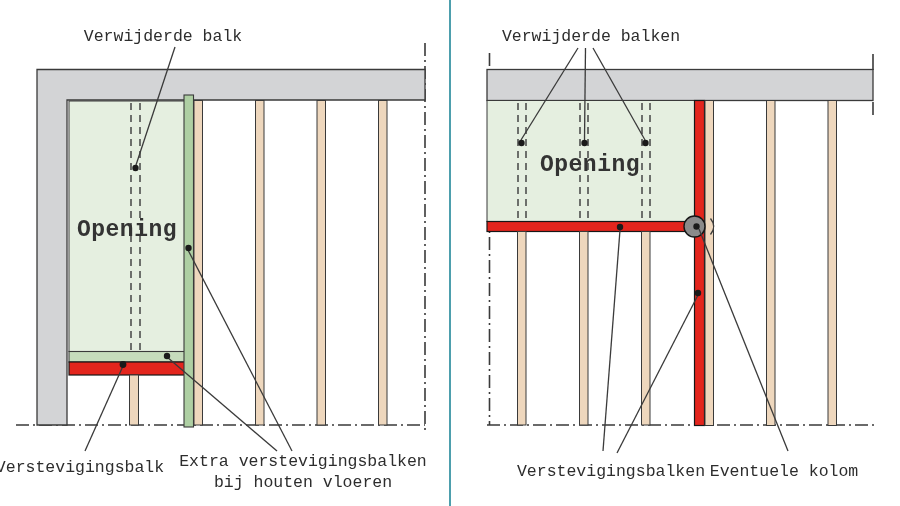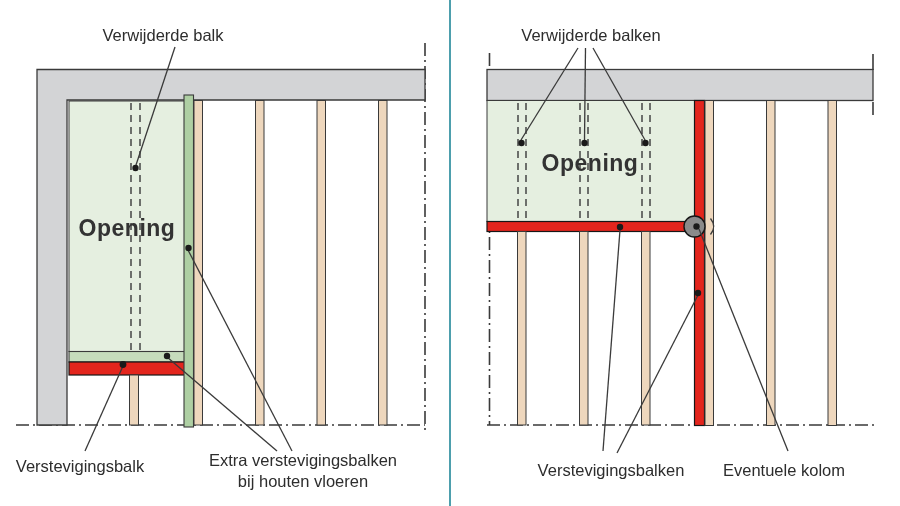--- a/index.html
+++ b/index.html
@@ -1,19 +1,19 @@
 <!DOCTYPE html>
 <html style="--c-background: #ffffff; --c-divider: #4d9fad; --c-wall-gray: #d3d4d6; --c-opening-green: #e5efe0; --c-beam-green: #aecfa3; --c-beam-green-strip: #c6dcbc; --c-stud-tan: #eed7bd; --c-beam-red: #e3251d; --c-column-gray: #8a8a8a; --c-line-dark: #3a3a3a; --c-text: #2d2d2d;"><head>
 <meta charset="utf-8">
 <style>
   html,body { margin:0; padding:0; background:#fff; }
   .stage {
     position:relative; width:900px; height:506px;
     background: var(--c-background,#fff);
-    font-family:Liberation Sans, sans-serif;
+    font-family:Liberation Mono, monospace;
     overflow:hidden;
   }
   svg { position:absolute; left:0; top:0; display:block; }
   .wall       { fill: var(--c-wall-gray); stroke: var(--c-line-dark); stroke-width:1.3; }
   .opening    { fill: var(--c-opening-green); stroke: var(--c-line-dark); stroke-width:1; }
   .stud       { fill: var(--c-stud-tan); stroke: var(--c-line-dark); stroke-width:1; }
   .beam-green { fill: var(--c-beam-green); stroke: var(--c-line-dark); stroke-width:1.1; }
   .strip-green{ fill: var(--c-beam-green-strip); stroke: var(--c-line-dark); stroke-width:1.1; }
   .beam-red   { fill: var(--c-beam-red); stroke:#161616; stroke-width:1.2; }
   .kolom      { fill: var(--c-column-gray); stroke:#161616; stroke-width:1.4; }

